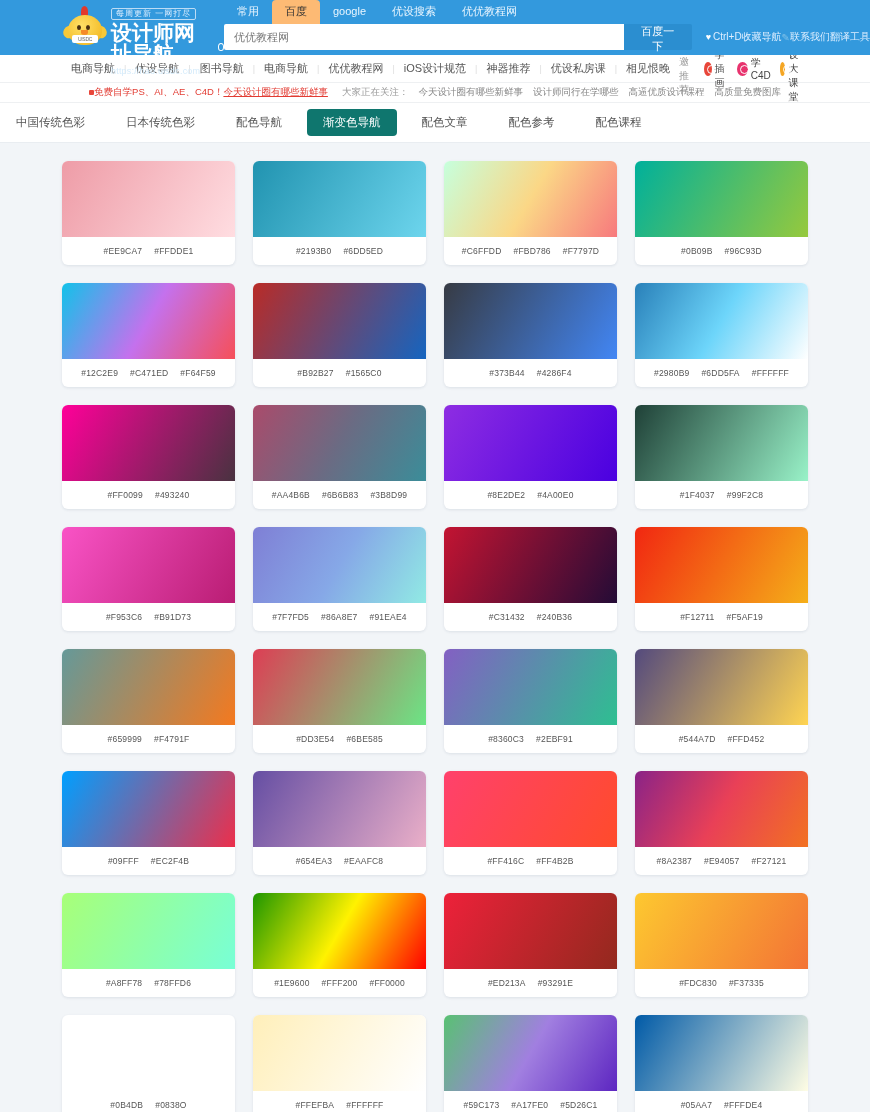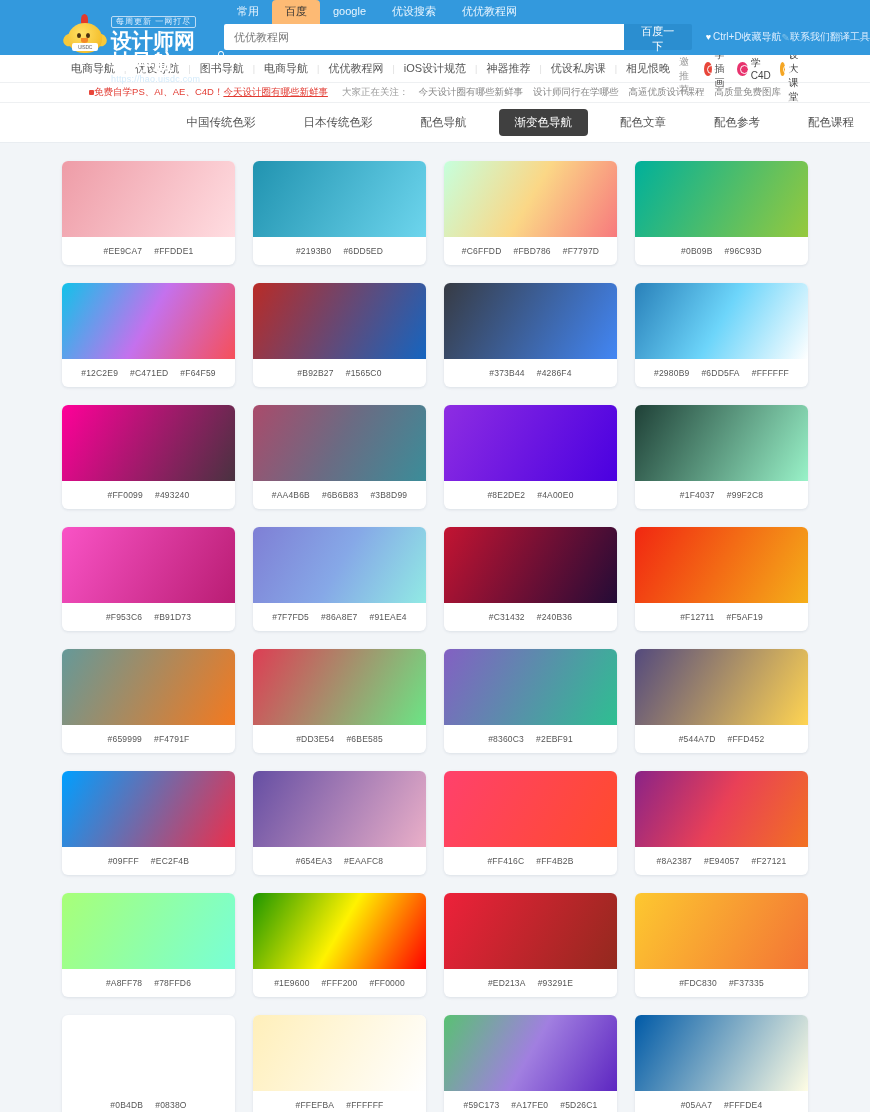--- a/index.html
+++ b/index.html
@@ -13,21 +13,21 @@
 
   
   .header {
     background: #3399dd;
     height: 55px;
     position: relative;
     display: flex;
     align-items: flex-start;
     padding-left: 62px;
   }
-  .brand { display: flex; align-items: flex-start; padding-top: 8px; width: 162px; }
+  .brand { display: flex; align-items: flex-start; padding-top: 0; width: 162px; }
   .logo-chick {
     width: 46px; height: 46px; position: relative; flex: 0 0 46px;
     margin-right: 3px; margin-top: 4px;
   }
   .chick-body {
     position: absolute; left: 6px; top: 11px; width: 34px; height: 30px;
     background: radial-gradient(ellipse at 40% 35%, #ffe066 0%, #f5c02e 70%, #e0a61c 100%);
     border-radius: 50% 50% 46% 46%;
   }
   .chick-wing {
@@ -126,27 +126,27 @@
   }
   .notice-dot { width: 5px; height: 5px; background: #e8463a; border-radius: 1px; }
   .notice-red { color: #e23c33; cursor: pointer; }
   .notice-red-strong { color: #e23c33; text-decoration: underline; cursor: pointer; }
   .notice-gray { color: #999999; margin-left: 14px; }
   .notice-link { color: #888888; cursor: pointer; margin-left: 10px; }
 
   
   .tabstrip {
     background: #ffffff; height: 40px; display: flex; align-items: center;
-    justify-content: flex-end; gap: 16px; border-bottom: 1px solid #e9edf1;
+    justify-content: flex-start; gap: 9px; border-bottom: 1px solid #e9edf1;
   }
   .ctab {
     font-size: 11.5px; color: #555555; padding: 6px 16px; cursor: pointer;
     border-radius: 4px; white-space: nowrap;
   }
-  .ctab.active { background: #404040; color: #ffffff; }
+  .ctab.active { background: #0f766e; color: #ffffff; }
 
   
   .grid-wrap { padding: 18px 62px 0 62px; }
   .grid {
     display: grid; grid-template-columns: repeat(4, 1fr); gap: 18px 18px;
   }
   .card {
     background: #ffffff; border-radius: 6px; overflow: hidden;
     box-shadow: 0 1px 3px rgba(30,50,80,0.10);
     cursor: pointer;

